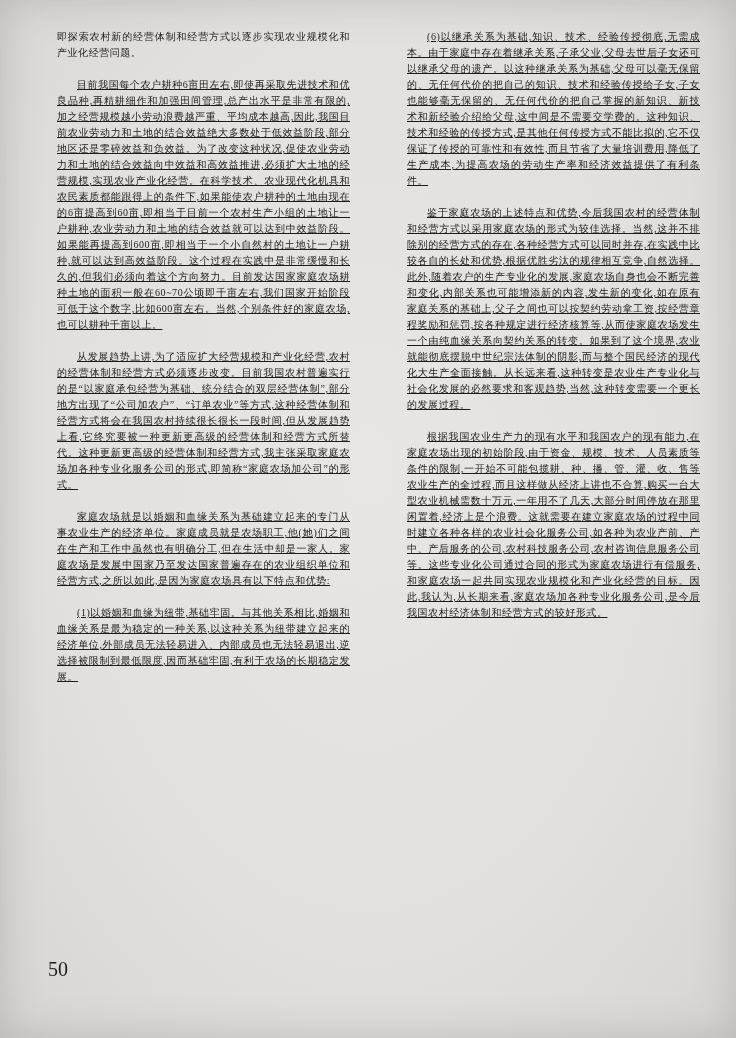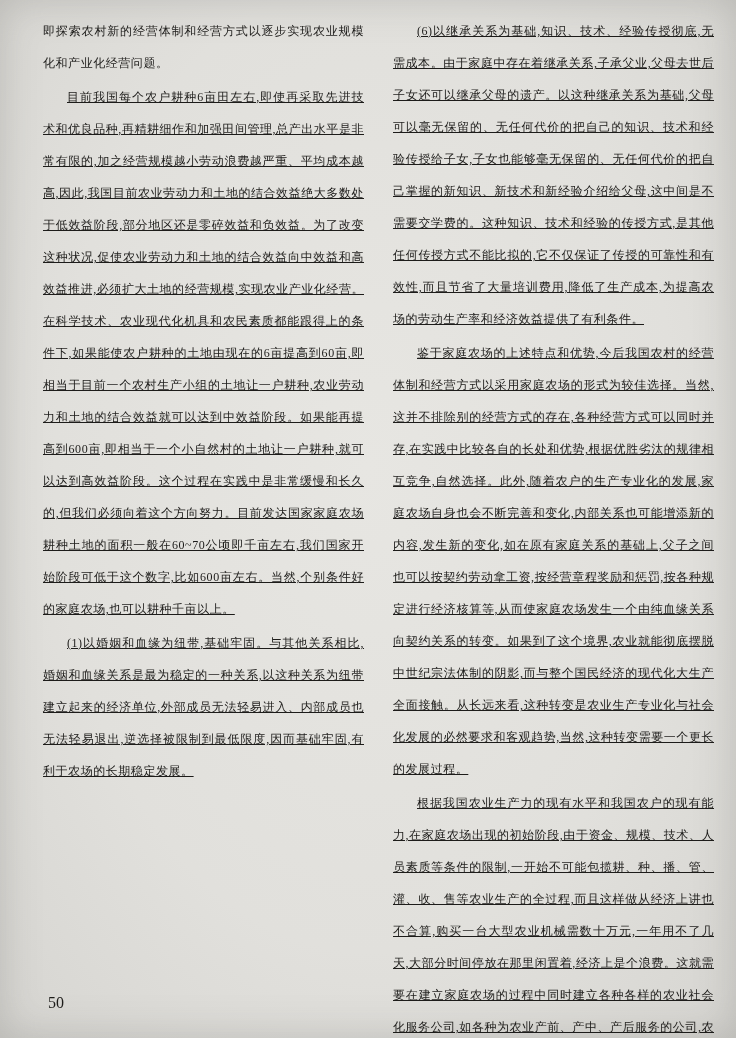--- a/index.html
+++ b/index.html
@@ -21,48 +21,49 @@
     left: 41px; top: 13px;
     width: 675px;
     display: flex;
     gap: 25px;
   }
   .col {
     width: 325px;
     flex: 0 0 325px;
   }
   .col p {
-    margin: 2px;
-    font-size: 12px;
-    line-height: 32px;
+    margin: 16px;
+    font-size: 10px;
+    line-height: 16px;
     color: #1d1c1a;
     letter-spacing: 0.55px;
     text-align: justify;
     text-justify: inter-ideograph;
   }
   .col p.indent { text-indent: 2em; text-decoration: underline; }
   .col p.cont { text-indent: 0; }
   .page-number {
     position: absolute;
     left: 48px; top: 958px;
-    font-size: 16px;
+    font-size: 20px;
     color: #1d1c1a;
     font-family: "Liberation Serif", "DejaVu Serif", serif;
-    margin-top: 36px;
   }
 </style>
 </head>
 <body>
 
 <div class="page">
   <div class="columns">
 
     <div class="col">
       <p class="cont">即探索农村新的经营体制和经营方式以逐步实现农业规模化和产业化经营问题。</p>
       <p class="indent">目前我国每个农户耕种6亩田左右,即使再采取先进技术和优良品种,再精耕细作和加强田间管理,总产出水平是非常有限的,加之经营规模越小劳动浪费越严重、平均成本越高,因此,我国目前农业劳动力和土地的结合效益绝大多数处于低效益阶段,部分地区还是零碎效益和负效益。为了改变这种状况,促使农业劳动力和土地的结合效益向中效益和高效益推进,必须扩大土地的经营规模,实现农业产业化经营。在科学技术、农业现代化机具和农民素质都能跟得上的条件下,如果能使农户耕种的土地由现在的6亩提高到60亩,即相当于目前一个农村生产小组的土地让一户耕种,农业劳动力和土地的结合效益就可以达到中效益阶段。如果能再提高到600亩,即相当于一个小自然村的土地让一户耕种,就可以达到高效益阶段。这个过程在实践中是非常缓慢和长久的,但我们必须向着这个方向努力。目前发达国家家庭农场耕种土地的面积一般在60~70公顷即千亩左右,我们国家开始阶段可低于这个数字,比如600亩左右。当然,个别条件好的家庭农场,也可以耕种千亩以上。</p>
+      <p class="indent">从发展趋势上讲,为了适应扩大经营规模和产业化经营,农村的经营体制和经营方式必须逐步改变。目前我国农村普遍实行的是“以家庭承包经营为基础、统分结合的双层经营体制”,部分地方出现了“公司加农户”、“订单农业”等方式,这种经营体制和经营方式将会在我国农村持续很长很长一段时间,但从发展趋势上看,它终究要被一种更新更高级的经营体制和经营方式所替代。这种更新更高级的经营体制和经营方式,我主张采取家庭农场加各种专业化服务公司的形式,即简称“家庭农场加公司”的形式。</p>
+      <p class="indent">家庭农场就是以婚姻和血缘关系为基础建立起来的专门从事农业生产的经济单位。家庭成员就是农场职工,他(她)们之间在生产和工作中虽然也有明确分工,但在生活中却是一家人。家庭农场是发展中国家乃至发达国家普遍存在的农业组织单位和经营方式,之所以如此,是因为家庭农场具有以下特点和优势:</p>
       <p class="indent">(1)以婚姻和血缘为纽带,基础牢固。与其他关系相比,婚姻和血缘关系是最为稳定的一种关系,以这种关系为纽带建立起来的经济单位,外部成员无法轻易进入、内部成员也无法轻易退出,逆选择被限制到最低限度,因而基础牢固,有利于农场的长期稳定发展。</p>
 
     </div>
 
     <div class="col">
       <p class="indent">(6)以继承关系为基础,知识、技术、经验传授彻底,无需成本。由于家庭中存在着继承关系,子承父业,父母去世后子女还可以继承父母的遗产。以这种继承关系为基础,父母可以毫无保留的、无任何代价的把自己的知识、技术和经验传授给子女,子女也能够毫无保留的、无任何代价的把自己掌握的新知识、新技术和新经验介绍给父母,这中间是不需要交学费的。这种知识、技术和经验的传授方式,是其他任何传授方式不能比拟的,它不仅保证了传授的可靠性和有效性,而且节省了大量培训费用,降低了生产成本,为提高农场的劳动生产率和经济效益提供了有利条件。</p>
       <p class="indent">鉴于家庭农场的上述特点和优势,今后我国农村的经营体制和经营方式以采用家庭农场的形式为较佳选择。当然,这并不排除别的经营方式的存在,各种经营方式可以同时并存,在实践中比较各自的长处和优势,根据优胜劣汰的规律相互竞争,自然选择。此外,随着农户的生产专业化的发展,家庭农场自身也会不断完善和变化,内部关系也可能增添新的内容,发生新的变化,如在原有家庭关系的基础上,父子之间也可以按契约劳动拿工资,按经营章程奖励和惩罚,按各种规定进行经济核算等,从而使家庭农场发生一个由纯血缘关系向契约关系的转变。如果到了这个境界,农业就能彻底摆脱中世纪宗法体制的阴影,而与整个国民经济的现代化大生产全面接触。从长远来看,这种转变是农业生产专业化与社会化发展的必然要求和客观趋势,当然,这种转变需要一个更长的发展过程。</p>
       <p class="indent">根据我国农业生产力的现有水平和我国农户的现有能力,在家庭农场出现的初始阶段,由于资金、规模、技术、人员素质等条件的限制,一开始不可能包揽耕、种、播、管、灌、收、售等农业生产的全过程,而且这样做从经济上讲也不合算,购买一台大型农业机械需数十万元,一年用不了几天,大部分时间停放在那里闲置着,经济上是个浪费。这就需要在建立家庭农场的过程中同时建立各种各样的农业社会化服务公司,如各种为农业产前、产中、产后服务的公司,农村科技服务公司,农村咨询信息服务公司等。这些专业化公司通过合同的形式为家庭农场进行有偿服务,和家庭农场一起共同实现农业规模化和产业化经营的目标。因此,我认为,从长期来看,家庭农场加各种专业化服务公司,是今后我国农村经济体制和经营方式的较好形式。</p>
 
     </div>

